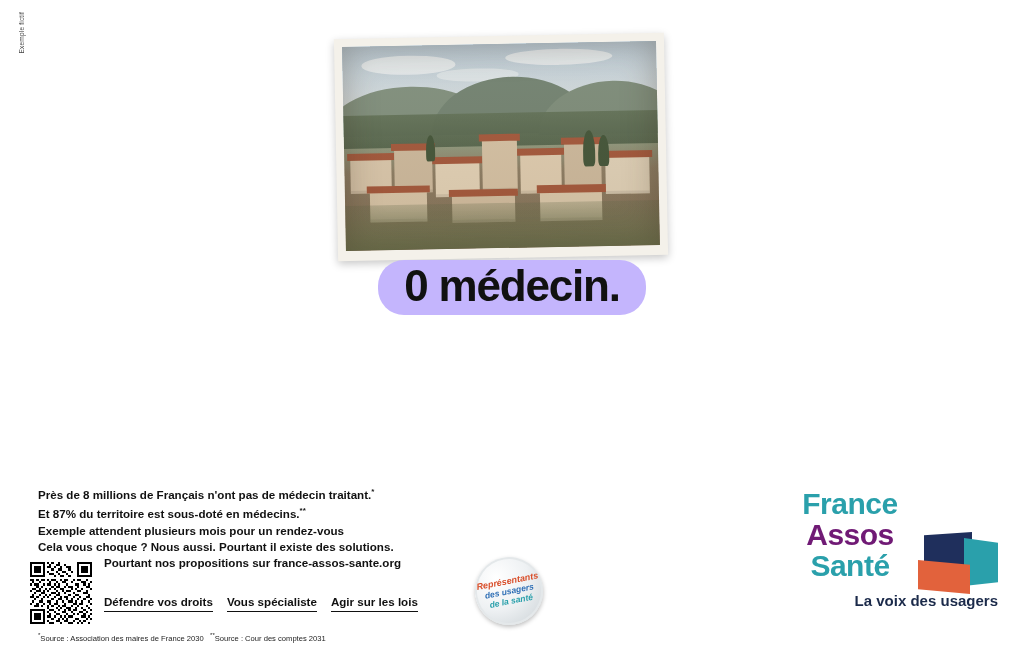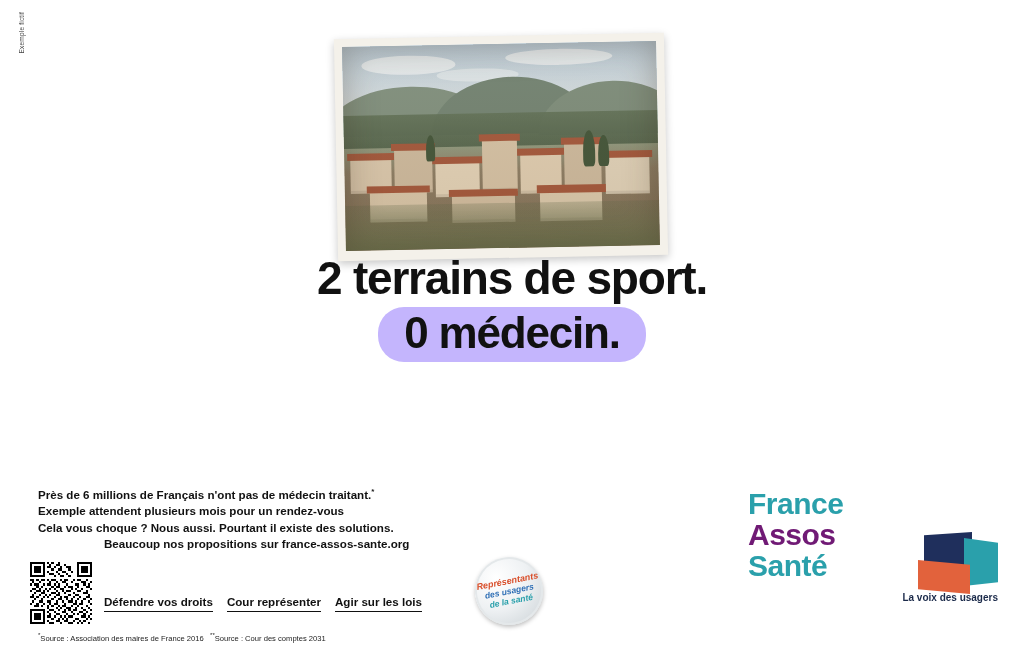--- a/index.html
+++ b/index.html
@@ -203,41 +203,41 @@
   
   .logo {
     position: absolute;
     right: 26px;
     top: 488px;
     width: 250px;
     height: 132px;
   }
   .logo-text {
     position: absolute;
-    left: 0;
+    left: 12px;
     top: 0;
     width: 180px;
-    text-align: left;
+    text-align: center;
     line-height: 31px;
   }
   .logo-text div {
     font-size: 30px;
     font-weight: bold;
     letter-spacing: -.5px;
   }
   .lt-france { color: #2aa0ab; }
   .lt-assos  { color: #701a75; }
   .lt-sante  { color: #2aa0ab; }
   .logo-tag {
     position: absolute;
     left: 0;
     top: 104px;
     width: 250px;
     text-align: right;
-    font-size: 10px;
+    font-size: 15px;
     font-weight: bold;
     color: #1b2a4a;
   }
   .mark {
     position: absolute;
     right: 0;
     top: 44px;
     width: 80px;
     height: 62px;
   }
@@ -302,45 +302,47 @@
       <div class="cypress" style="left:81%;top:6%;width:3.5%;height:26%;"></div>
       <div class="cypress" style="left:26%;top:4%;width:3%;height:22%;"></div>
     </div>
 
     <div class="ph-foreground"></div>
     <div class="ph-vignette"></div>
   </div>
 </div>
 
 <div class="headline">
-  <div class="hl-line">2 terrains de sport.</div>
   <div class="hl-last-wrap">
     <div class="hl-last">0 médecin.</div>
   </div>
 </div>
 
 <div class="copy">
   <div>
-    <span>Près de 6 millions de Français n'ont pas de médecin traitant.</span><span class="sup">*</span>
+    <span>Près de 8 millions de Français n'ont pas de médecin traitant.</span><span class="sup">*</span>
+  </div>
+  <div>
+    <span>Et 87% du territoire est sous-doté en médecins.</span><span class="sup">**</span>
   </div>
   <div>Exemple attendent plusieurs mois pour un rendez-vous</div>
   <div>Cela vous choque ? Nous aussi. Pourtant il existe des solutions.</div>
   <div style="padding-left:66px;">
-    <span>Beaucoup nos propositions sur </span><span class="site">france-assos-sante.org</span>
+    <span>Pourtant nos propositions sur </span><span class="site">france-assos-sante.org</span>
   </div>
 </div>
 
 <div class="links">
   <span>Défendre vos droits</span>
-  <span>Cour représenter</span>
+  <span>Vous spécialiste</span>
   <span>Agir sur les lois</span>
 </div>
 
 <div class="sources">
-  <span class="sup">*</span><span>Source : Association des maires de France 2016</span>
+  <span class="sup">*</span><span>Source : Association des maires de France 2030</span>
   &nbsp;&nbsp;<span class="sup">**</span><span>Source : Cour des comptes 2031</span>
 </div>
 
 <div class="qr">
   <svg width="62" height="62" viewBox="0 0 29 29" shape-rendering="crispEdges">
     <rect width="29" height="29" fill="#ffffff"></rect>
     <g fill="#000000">
       <rect x="0" y="0" width="7" height="1"></rect>
         <rect x="0" y="6" width="7" height="1"></rect>
       <rect x="0" y="0" width="1" height="7"></rect>

